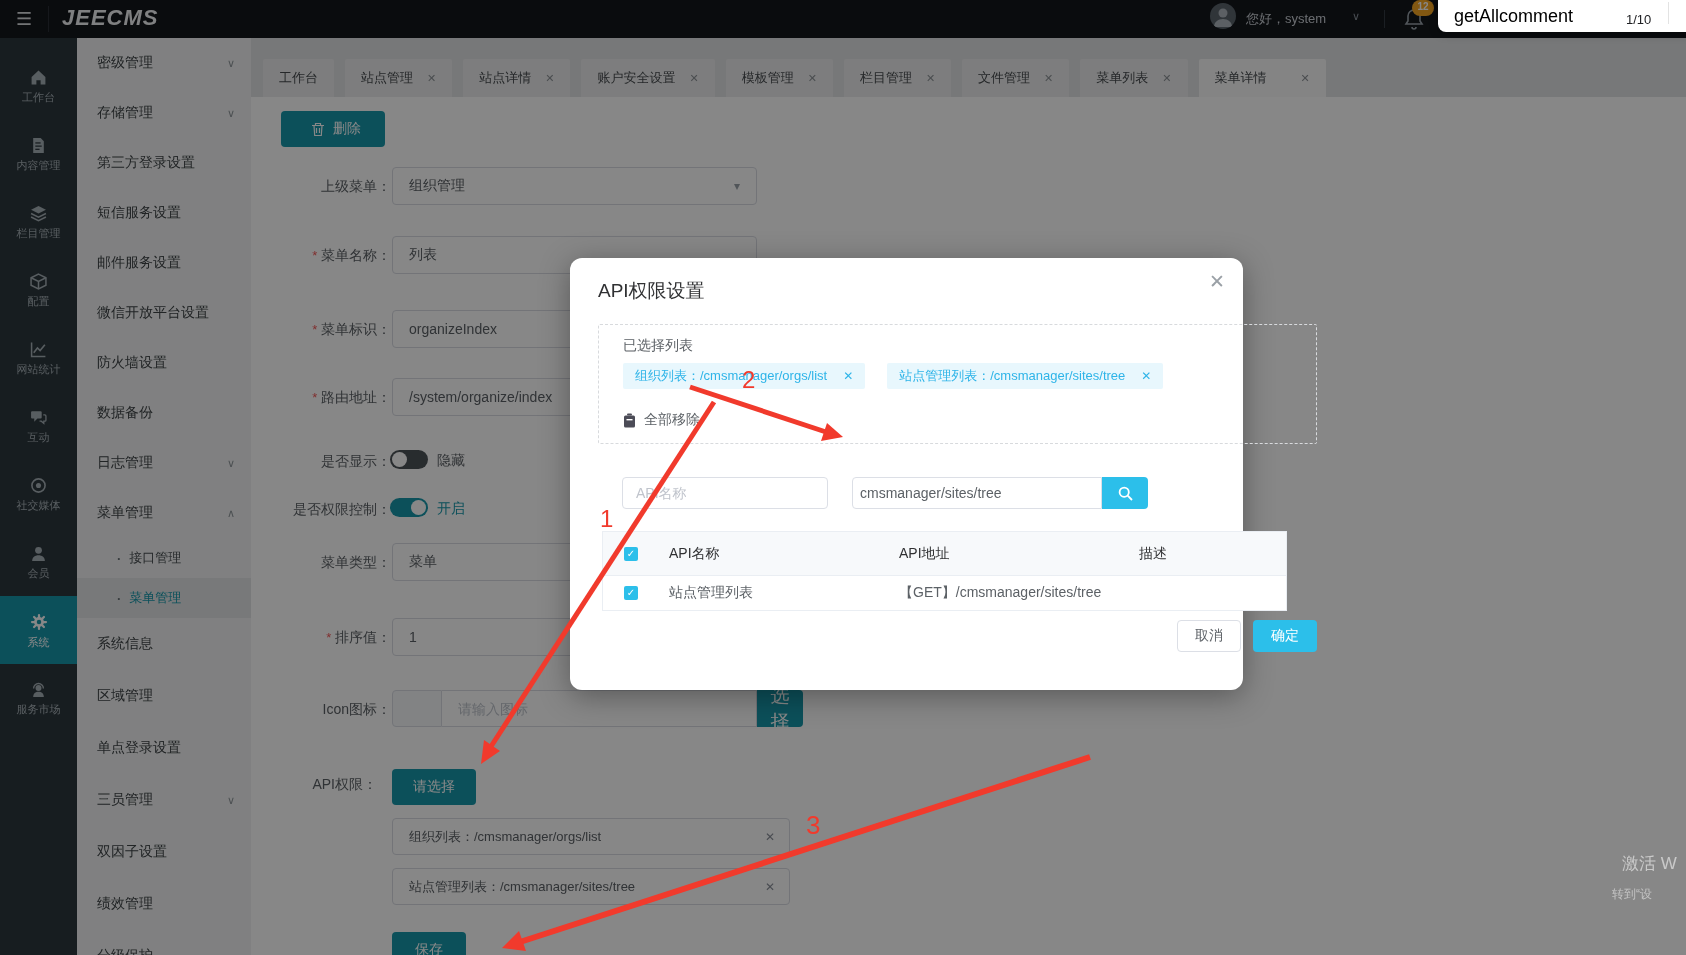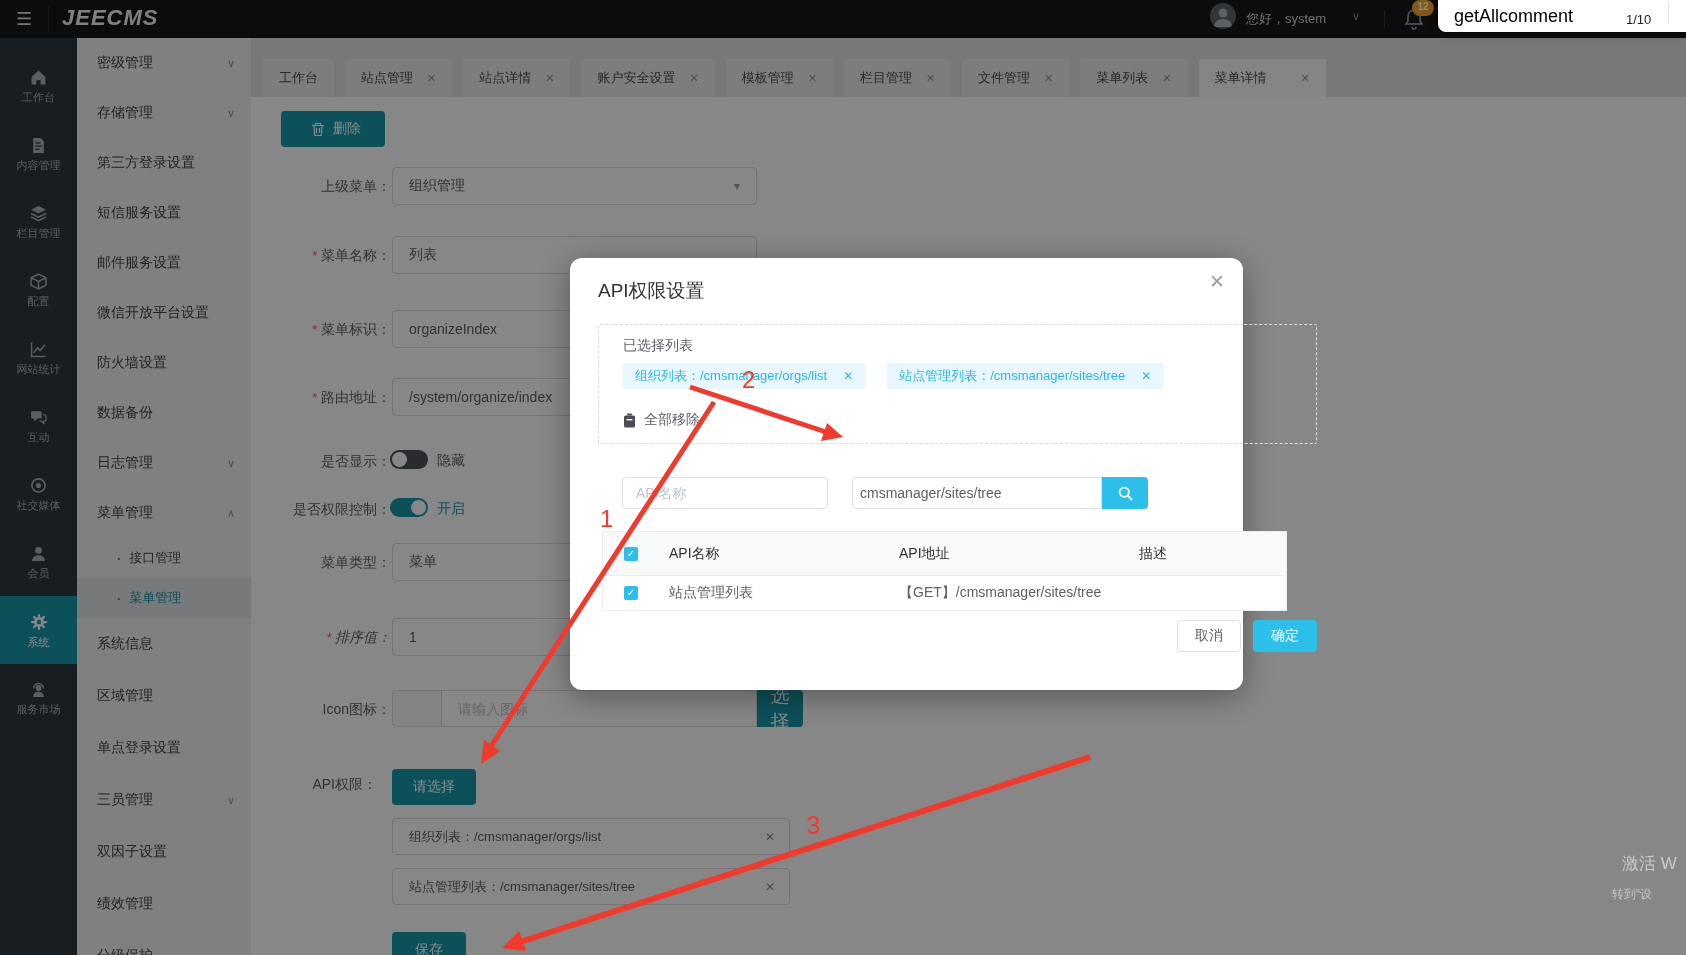--- a/index.html
+++ b/index.html
@@ -367,21 +367,21 @@
         <span class="knob"></span>
       </span>
     <span class="swlabel on" style="left:186px;top:403px;">开启</span>
 
     <span class="flabel" style="left:20px;top:456px;">菜单类型：</span>
     <div class="fselect" style="left:141px;top:446px;">
       <span>菜单</span>
       <span class="arrow">▾</span>
     </div>
 
-    <span class="flabel req" style="left:20px;top:531px;font-style:italic;">排序值：</span>
+    <span class="flabel req" style="left:20px;top:531px;">排序值：</span>
     <input class="tinput" style="left: 141px; top: 521px;" readonly="" value="1">
 
     <span class="flabel" style="left:20px;top:603px;">Icon图标：</span>
     <span style="position:absolute;left:141px;top:593px;width:50px;height:37px;background:#f5f7fa;border:1px solid #d9dce3;border-radius:4px 0 0 4px;"></span>
     <input class="tinput" style="left: 191px; top: 593px; width: 315px; height: 37px; border-radius: 0px; border-left: none;" readonly="" placeholder="请输入图标">
     <button class="btn" style="position:absolute;left:506px;top:593px;width:46px;height:37px;border-radius:0 4px 4px 0;font-size:19px;">
         <span>选择</span>
       </button>
 
     <span class="flabel" style="left:6px;top:678px;">API权限：</span>

